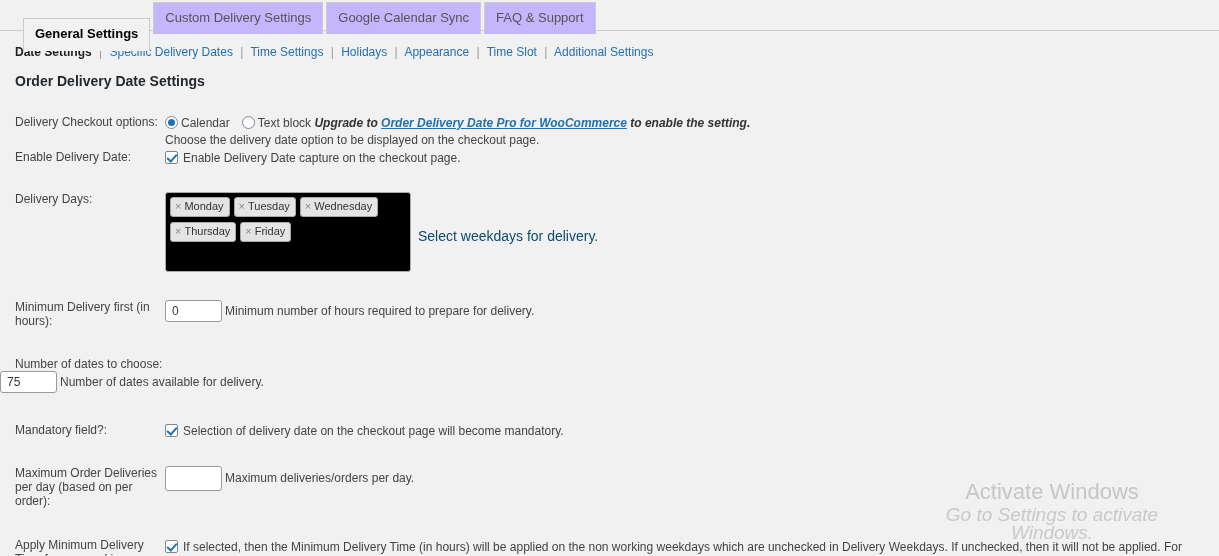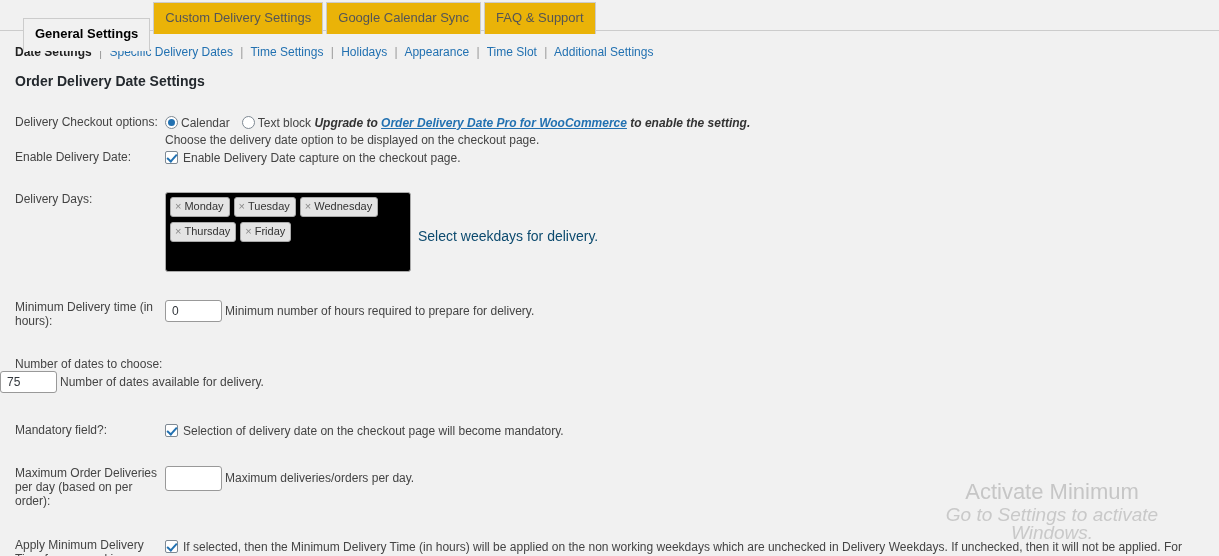--- a/index.html
+++ b/index.html
@@ -29,21 +29,21 @@
     font-size: 0;
   }
   .tab {
     display: inline-block;
     font-family: "Liberation Sans", sans-serif;
     font-size: 13px;
     line-height: 24px;
     padding: 3px 11px 4px 11px;
     border: 1px solid #ccc;
     border-bottom: none;
-    background: #eab308;
+    background: #c4b5fd;
     color: #555;
     margin-right: 3px;
     vertical-align: bottom;
     position: relative;
     top: 1px;
     cursor: pointer;
   }
   .tab.active {
     background: #f1f1f1;
     color: #000;
@@ -356,21 +356,21 @@
       <div class="ms-wrap">
         <div class="multiselect">
           <span class="chip"><span class="x">×</span><span>Monday</span></span><span class="chip"><span class="x">×</span><span>Tuesday</span></span><span class="chip"><span class="x">×</span><span>Wednesday</span></span><span class="chip"><span class="x">×</span><span>Thursday</span></span><span class="chip"><span class="x">×</span><span>Friday</span></span>
         </div>
         <div class="ms-help">Select weekdays for delivery.</div>
       </div>
     </div>
   </div>
 
   <div class="row r-mintime">
-    <div class="lbl">Minimum Delivery time (in hours):</div>
+    <div class="lbl">Minimum Delivery first (in hours):</div>
     <div class="field">
       <div class="inline-field">
         <input class="txt" type="text" value="0" style="">
         <span class="inp-help">Minimum number of hours required to prepare for delivery.</span>
       </div>
     </div>
   </div>
 
   <div class="row r-numdates">
     <div class="lbl">Number of dates to choose:</div>
@@ -402,15 +402,15 @@
   <div class="row r-applymin">
     <div class="lbl">Apply Minimum Delivery Time for non working weekdays:</div>
     <div class="field">
       <div class="long-para"><span class="cb checked"></span><span>If selected, then the Minimum Delivery Time (in hours) will be applied on the non working weekdays which are unchecked in Delivery Weekdays. If unchecked, then it will not be applied. For example, if Minimum Delivery Time (in hours) is set to 48 hours and Saturday is disabled for delivery. Now if a customer visits the website on Friday, then the first available date will be Monday and not Sunday.</span></div>
     </div>
   </div>
 
 </div>
 
 <div class="watermark">
-  <div class="wm-title">Activate Minimum</div>
+  <div class="wm-title">Activate Windows</div>
   <div class="wm-sub">Go to Settings to activate Windows.</div>
 </div>
 
 </body></html>

